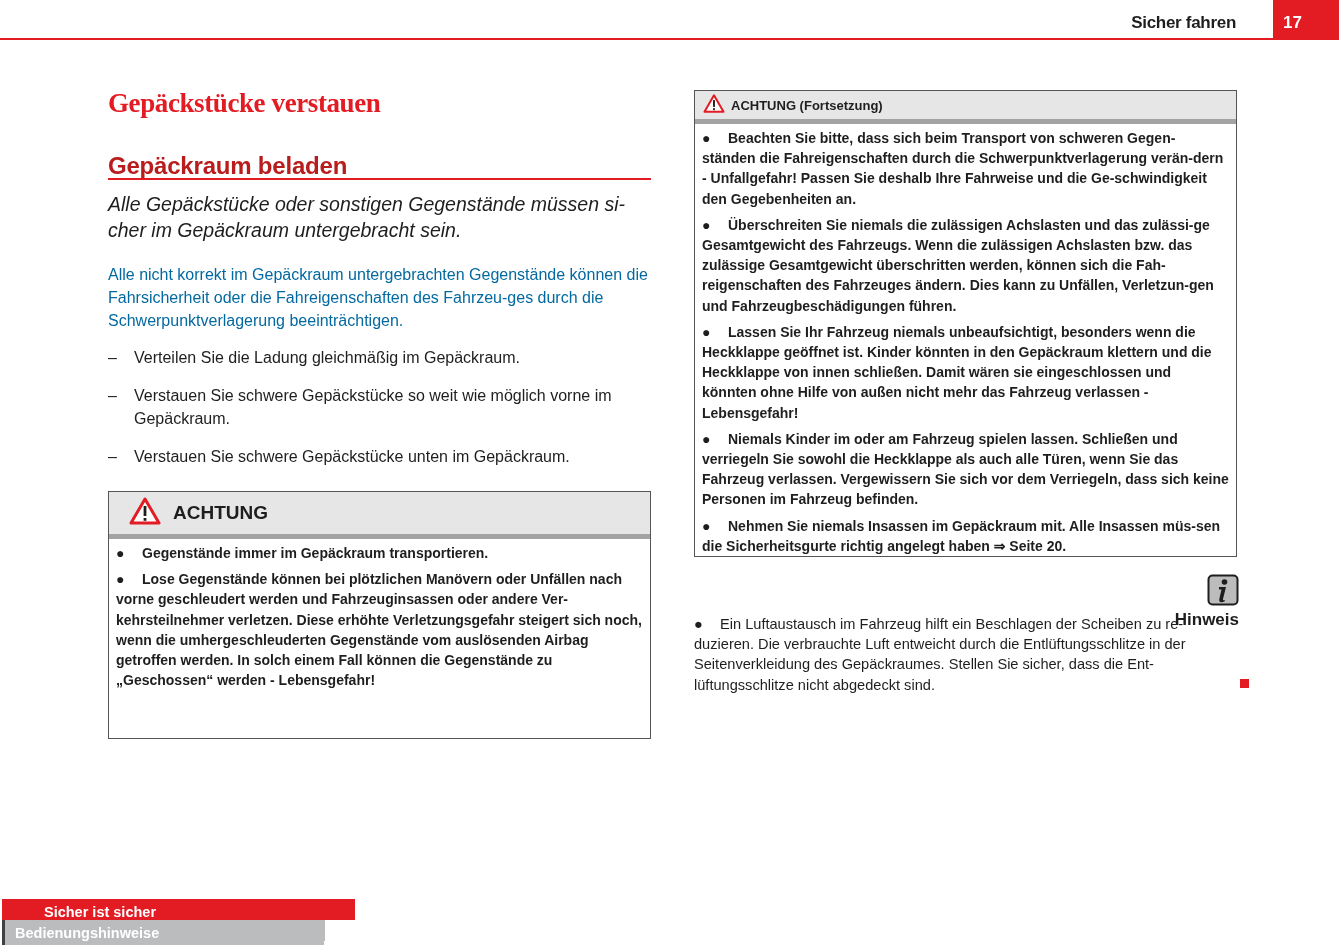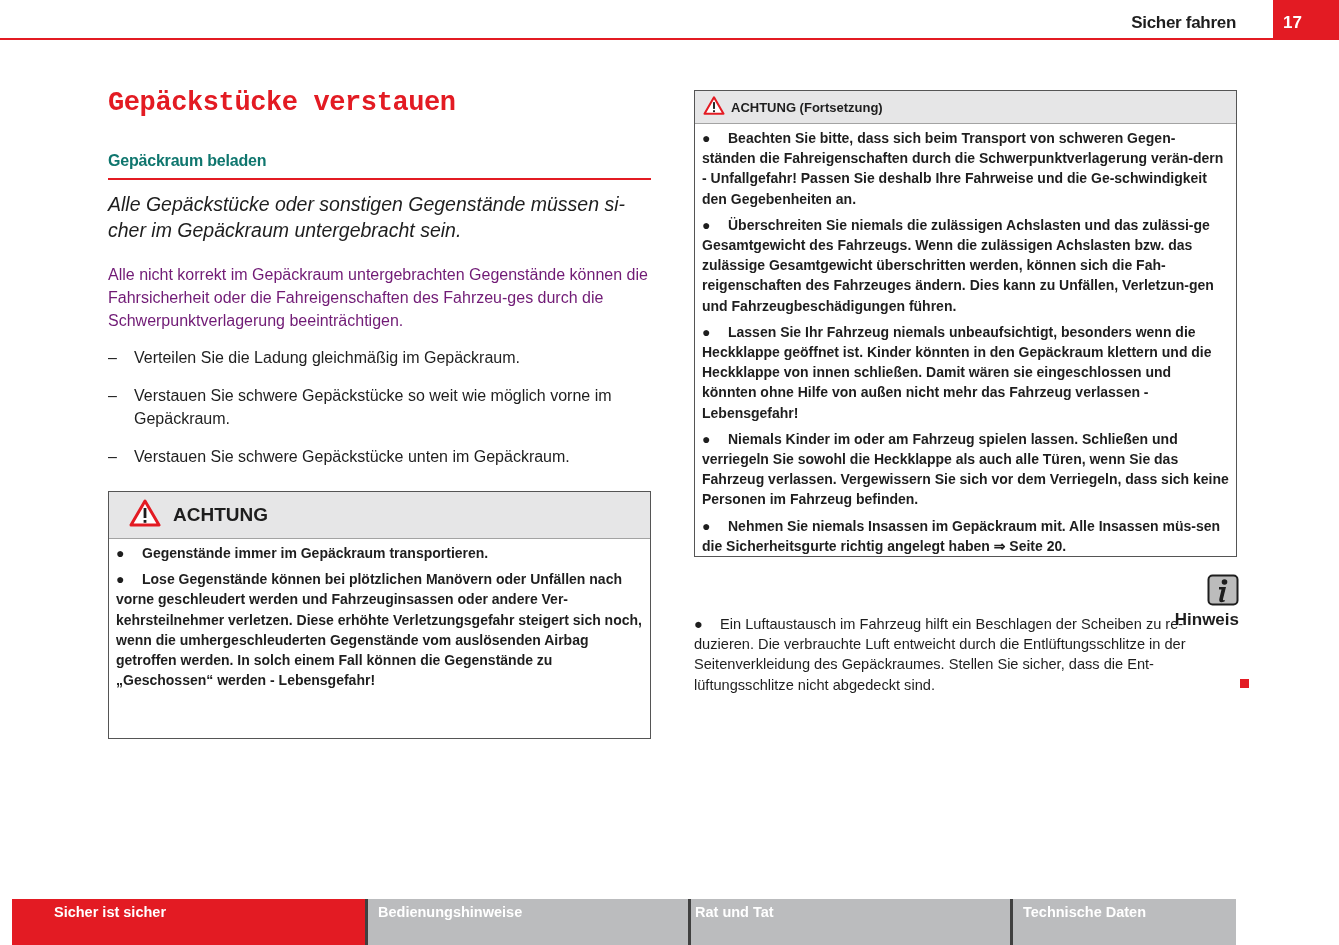--- a/index.html
+++ b/index.html
@@ -7,32 +7,32 @@
   body { position: relative; font-family: "DejaVu Sans", "Liberation Sans", sans-serif; color: #1e1e1e; }
 
   
   .header-rule { position: absolute; left: 0; top: 38px; width: 1339px; height: 2px; background: #e31b23; }
   .header-title { position: absolute; right: 103px; top: 13px; font-size: 17px; font-weight: bold; color: #1e1e1e; letter-spacing: -0.3px; font-family: "Liberation Sans", sans-serif; }
   .page-number-box { position: absolute; left: 1273px; top: 0; width: 66px; height: 40px; background: #e31b23; }
   .page-number { position: absolute; left: 10px; top: 13px; font-size: 17px; font-weight: bold; color: #ffffff; font-family: "Liberation Sans", sans-serif; }
 
   
   .left-col { position: absolute; left: 108px; top: 0; width: 543px; }
-  .h1 { position: absolute; top: 88px; left: 0; font-size: 27px; font-weight: bold; color: #e31b23; font-family: Liberation Mono, monospace; letter-spacing: -0.4px; white-space: nowrap; }
-  .h2 { position: absolute; top: 152px; left: 0; font-size: 16px; font-weight: bold; color: #0f766e; font-family: "Liberation Sans", sans-serif; letter-spacing: -0.2px; white-space: nowrap; }
+  .h1 { position: absolute; top: 88px; left: 0; font-size: 27px; font-weight: bold; color: #e31b23; font-family: Liberation Serif, serif; letter-spacing: -0.4px; white-space: nowrap; }
+  .h2 { position: absolute; top: 152px; left: 0; font-size: 24px; font-weight: bold; color: #b91c1c; font-family: "Liberation Sans", sans-serif; letter-spacing: -0.2px; white-space: nowrap; }
   .h2-rule { position: absolute; top: 178px; left: 0; width: 543px; height: 2px; background: #e31b23; }
   .intro { position: absolute; top: 191px; left: 0; width: 543px; font-size: 19.5px; font-style: italic; line-height: 26px; color: #1e1e1e; font-family: "Liberation Sans", sans-serif; }
-  .body-para { position: absolute; top: 263px; left: 0; width: 543px; font-size: 16px; line-height: 23px; color: #701a75; font-family: "Liberation Sans", sans-serif; }
+  .body-para { position: absolute; top: 263px; left: 0; width: 543px; font-size: 16px; line-height: 23px; color: #0369a1; font-family: "Liberation Sans", sans-serif; }
   .dash-list { position: absolute; top: 346px; left: 0; width: 543px; list-style: none; }
   .dash-item { position: relative; padding-left: 26px; font-size: 16px; line-height: 23px; margin-bottom: 15px; font-family: "Liberation Sans", sans-serif; }
   .dash-item .dash { position: absolute; left: 0; top: 0; }
 
   
   .warn-box { position: absolute; border: 1px solid #555; background: #fff; }
-  .warn-head { background: #e6e6e7; border-bottom: 1px solid #a3a3a3; display: flex; align-items: center; }
+  .warn-head { background: #e6e6e7; border-bottom: 5px solid #a3a3a3; display: flex; align-items: center; }
   .warn-title { font-weight: bold; color: #1e1e1e; font-family: "Liberation Sans", sans-serif; }
   .warn-body { padding: 4px 7px 4px 7px; }
   .warn-item { font-weight: bold; font-size: 14px; line-height: 20.2px; margin-bottom: 6px; font-family: "Liberation Sans", sans-serif; color: #1e1e1e; }
   .warn-item:last-child { margin-bottom: 0; }
   .bullet { display: inline-block; width: 26px; }
 
   .warn1 { left: 108px; top: 491px; width: 543px; height: 248px; }
   .warn1 .warn-head { height: 47px; padding-left: 20px; }
   .warn1 .warn-title { font-size: 19px; margin-left: 12px; }
 
@@ -41,21 +41,21 @@
   .warn2 .warn-title { font-size: 13px; margin-left: 6px; }
 
   
   .note { position: absolute; left: 694px; top: 574px; width: 545px; }
   .note-head { display: flex; align-items: flex-end; height: 36px; flex-direction: column; }
   .note-title { font-size: 17px; font-weight: bold; margin-left: 12px; margin-bottom: 0px; font-family: "Liberation Sans", sans-serif; }
   .note-body { margin-top: 4px; font-size: 14.6px; line-height: 20.2px; font-family: "Liberation Sans", sans-serif; color: #1e1e1e; width: 535px; }
   .end-mark { position: absolute; left: 1240px; top: 679px; width: 9px; height: 9px; background: #e31b23; }
 
   
-  .footer { position: absolute; left: 12px; top: 899px; width: 1224px; height: 46px; display: flex; }
+  .footer { position: absolute; left: 2px; top: 899px; width: 1224px; height: 46px; display: flex; flex-direction: column; }
   .footer-tab { height: 46px; padding-left: 42px; padding-top: 5px; font-size: 14.5px; font-weight: bold; color: #fff; font-family: "Liberation Sans", sans-serif; background: #bbbcbe; border-left: 3px solid #404040; }
   .footer-tab.active { background: #e31b23; border-left: none; }
   .footer-tab.t1 { width: 353px; }
   .footer-tab.t2 { width: 323px; padding-left: 10px; }
   .footer-tab.t3 { width: 322px; padding-left: 4px; }
   .footer-tab.t4 { flex: 1; padding-left: 10px; }
 </style>
 </head>
 <body>
 

